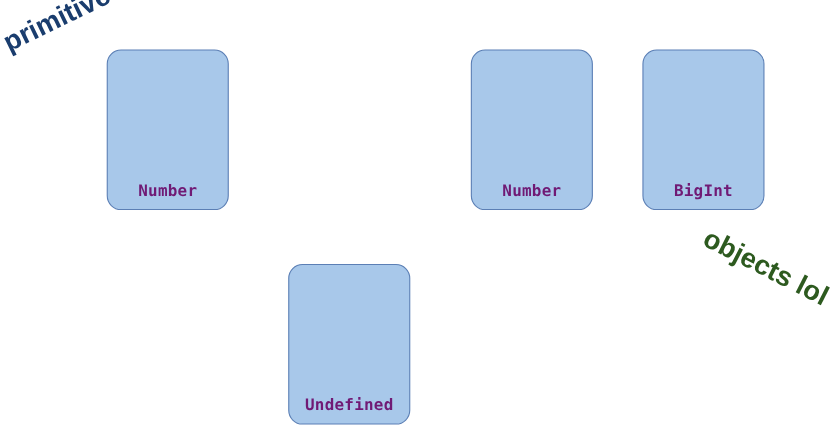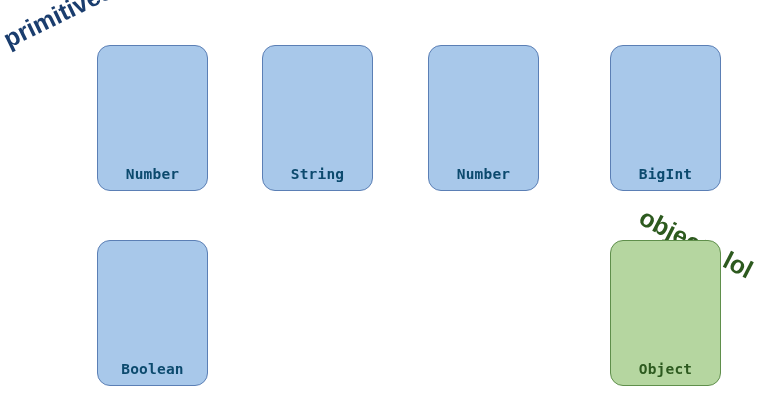--- a/index.html
+++ b/index.html
@@ -31,34 +31,34 @@
   }
   .type-box.is-object {
     border-color: #5f8f4b;
     background: #b5d6a0;
   }
   .type-label {
     font-family: "DejaVu Sans Mono", "Liberation Mono", monospace;
     font-size: 14.5px;
     font-weight: bold;
     letter-spacing: 0.2px;
-    color: #0c4a6e;
+    color: #701a75;
     padding-bottom: 9px;
     line-height: 1;
     white-space: nowrap;
   }
   .type-box.is-object .type-label {
     color: #2d5a1f;
   }
 
   
   .col-1 { left: 97px; }
   .col-2 { left: 262px; }
   .col-3 { left: 428px; }
-  .col-4 { left: 610px; }
+  .col-4 { left: 584px; }
   .row-1 { top: 45px; }
   .row-2 { top: 240px; }
 
   
   .group-annotation {
     position: absolute;
     font-family: "Liberation Sans", sans-serif;
     font-weight: bold;
     font-size: 25px;
     white-space: nowrap;
@@ -83,37 +83,31 @@
 <body>
 
 <div id="diagram-canvas">
 
   <div class="group-annotation" id="annotation-primitives">primitives</div>
 
   <div class="type-box col-1 row-1">
     <span class="type-label">Number</span>
   </div>
 
-  <div class="type-box col-2 row-1">
-    <span class="type-label">String</span>
-  </div>
 
   <div class="type-box col-3 row-1">
     <span class="type-label">Number</span>
   </div>
 
   <div class="type-box col-4 row-1">
     <span class="type-label">BigInt</span>
   </div>
 
   <div class="group-annotation" id="annotation-objects">objects lol</div>
 
-  <div class="type-box col-1 row-2">
-    <span class="type-label">Boolean</span>
+
+  <div class="type-box col-2 row-2">
+    <span class="type-label">Undefined</span>
   </div>
 
 
 
-  <div class="type-box col-4 row-2 is-object">
-    <span class="type-label">Object</span>
-  </div>
-
 </div>
 
 </body></html>

